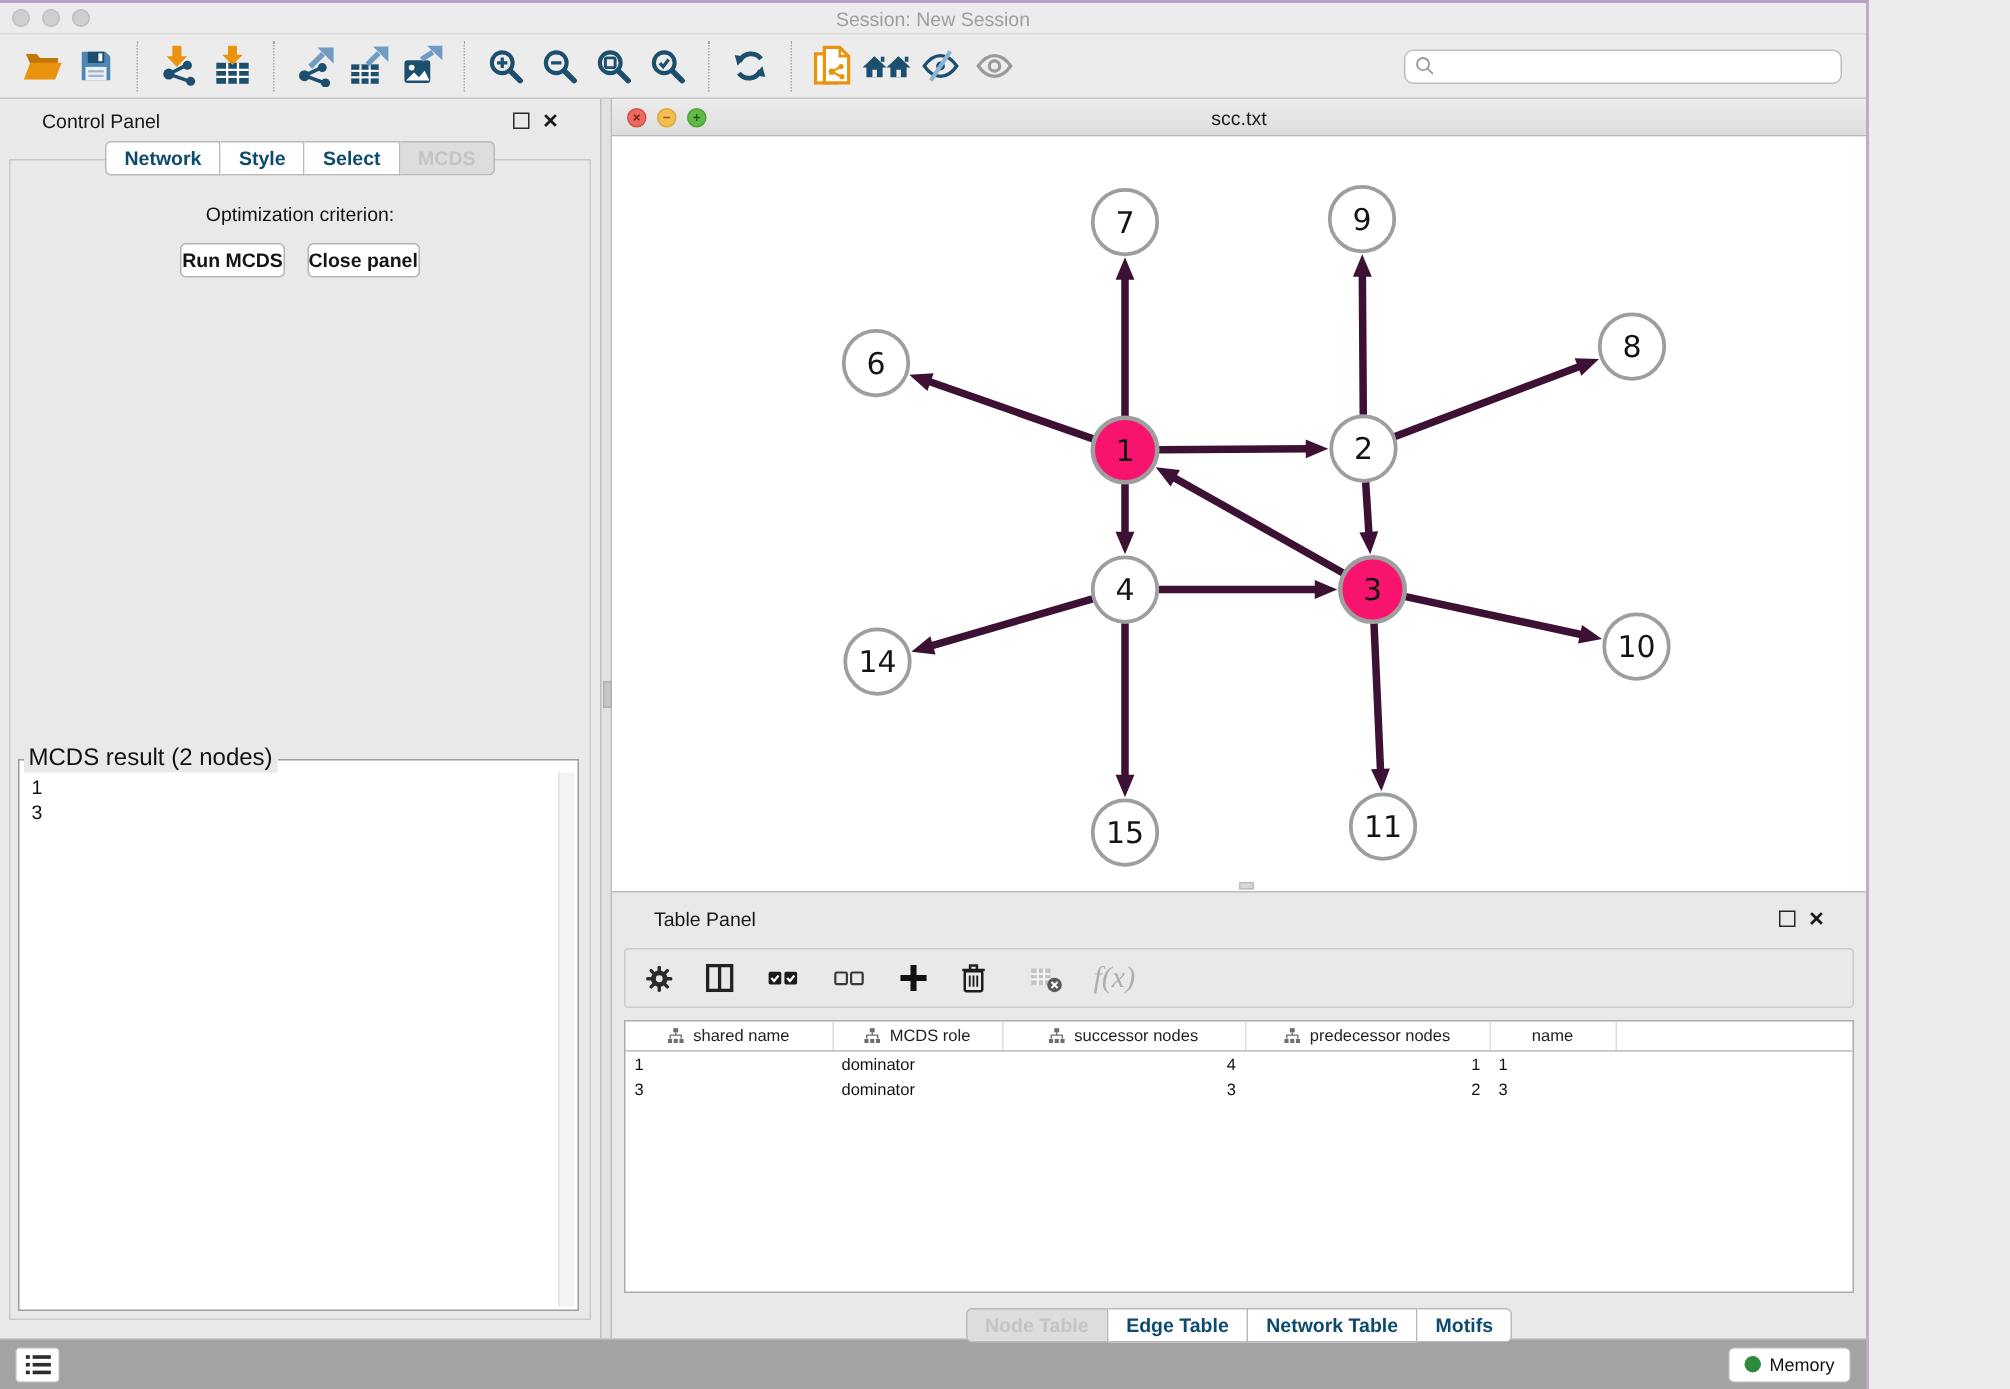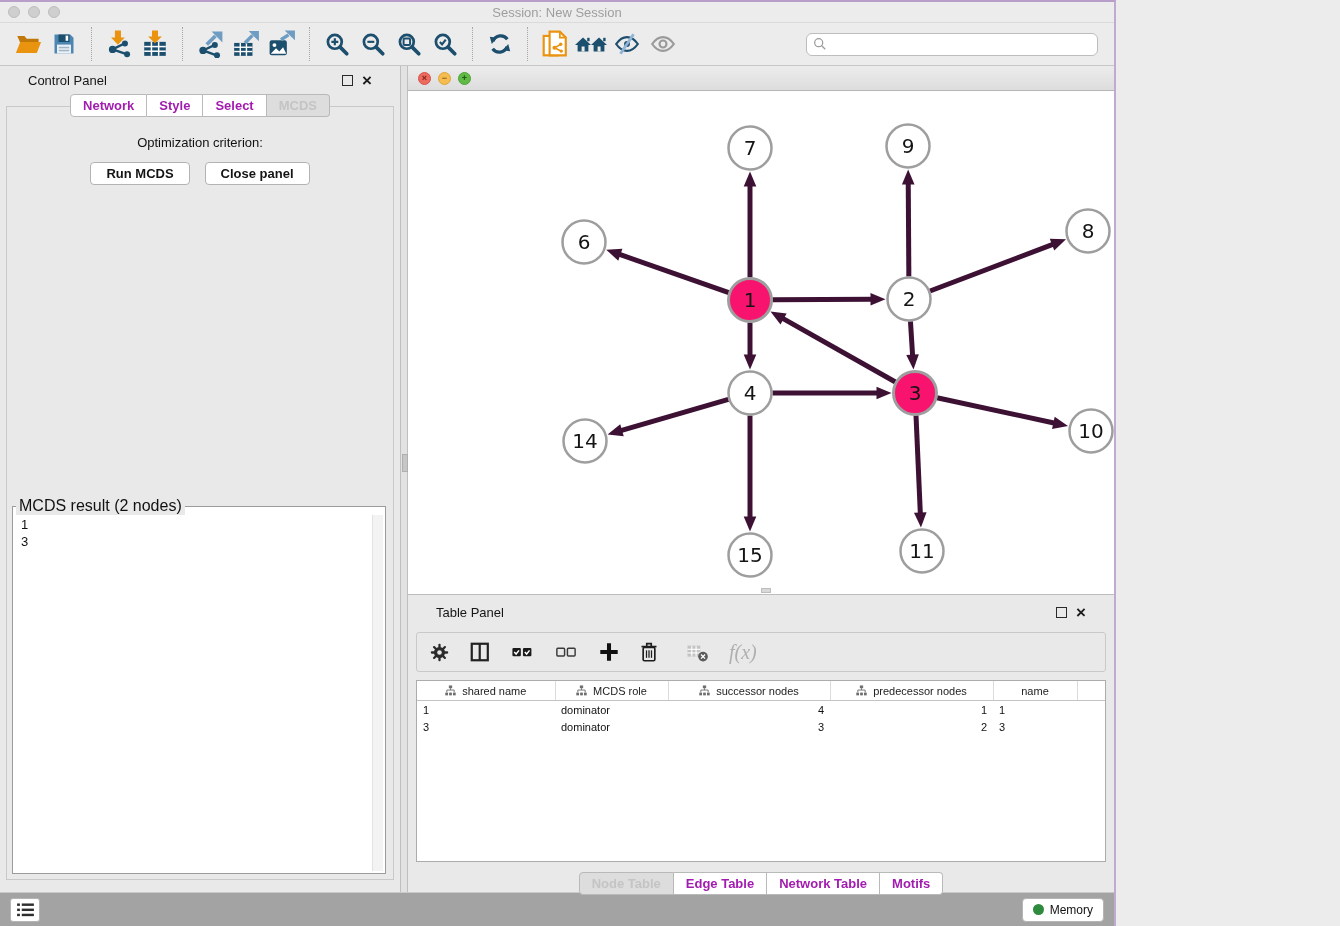--- a/index.html
+++ b/index.html
@@ -1,17 +1,17 @@
 <!DOCTYPE html>
 <html><head>
 <meta charset="utf-8">
 <style>
   html,body{margin:0;padding:0;}
   body{width:1340px;height:926px;background:#ECECEC;font-family:"Liberation Sans",sans-serif;overflow:hidden;-webkit-font-smoothing:antialiased;}
-  .app{width:1116px;height:926px;box-sizing:border-box;border-top:2px solid #B99EC9;border-right:2px solid #C2A9D0;display:flex;flex-direction:column;background:#ECECEC;}
+  .app{width:1246px;height:926px;box-sizing:border-box;border-top:2px solid #B99EC9;border-right:2px solid #C2A9D0;display:flex;flex-direction:column;background:#ECECEC;}
 
   
   .titlebar{height:20px;flex:0 0 20px;display:flex;align-items:center;position:relative;border-bottom:1px solid #DADADA;}
   .traffic{display:flex;gap:8px;margin-left:8px;z-index:2;}
   .tl-gray{width:12px;height:12px;border-radius:50%;background:#CFCFCF;border:1px solid #BDBDBD;box-sizing:border-box;}
   .win-title{position:absolute;left:0;right:0;text-align:center;font-size:13px;color:#9E9E9E;}
 
   
   .toolbar{height:42px;flex:0 0 42px;display:flex;align-items:center;padding:0 10px;border-bottom:1px solid #C6C6C6;background:#ECECEC;}
   .tbtn{width:36px;height:36px;display:flex;align-items:center;justify-content:center;background:none;border:none;padding:0;}
@@ -22,32 +22,32 @@
   
   .workspace{flex:1;display:flex;min-height:0;}
 
   
   .control-panel{width:400px;flex:0 0 400px;display:flex;flex-direction:column;background:#E9E9E9;}
   .panel-header{height:28px;flex:0 0 28px;display:flex;align-items:center;padding:0 28px;font-size:13px;color:#161616;}
   .panel-header .hicons{margin-left:auto;display:flex;align-items:center;gap:9px;}
   .float-glyph{width:9px;height:9px;border:1.6px solid #2A2A2A;display:inline-block;}
   .close-glyph{font-size:17px;font-weight:700;color:#1A1A1A;line-height:1;}
   .seg-tabs{display:flex;justify-content:center;position:relative;z-index:2;margin-bottom:-11px;}
-  .seg{padding:3px 12px;font-size:13px;font-weight:700;background:#FFF;border:1px solid #B9B9B9;border-left:none;color:#a21caf;cursor:default;white-space:nowrap;}
+  .seg{padding:3px 12px;font-size:13px;font-weight:700;background:#FFF;border:1px solid #B9B9B9;border-left:none;color:#0c4a6e;cursor:default;white-space:nowrap;}
   .seg:first-child{border-left:1px solid #B9B9B9;border-radius:4px 0 0 4px;}
   .seg:last-child{border-radius:0 4px 4px 0;}
   .seg.disabled{background:#DDDDDD;color:#C4C4C4;}
   .cp-body{flex:1;margin:0 6px 12px 6px;border:1px solid #C9C9C9;background:#E9E9E9;position:relative;}
   .opt-label{text-align:center;margin-top:28px;font-size:13px;color:#111;}
   .criterion{margin:8px 38px 0 38px;height:22px;background:#fff;border:1px solid #ACACAC;border-radius:4px;display:flex;align-items:center;padding:0 4px 0 9px;font-size:13px;color:#111;}
   .stepper{margin-left:auto;display:flex;flex-direction:column;align-items:center;justify-content:center;gap:2px;width:14px;}
   .stepper .up{width:0;height:0;border-left:4px solid transparent;border-right:4px solid transparent;border-bottom:5px solid #333;}
   .stepper .dn{width:0;height:0;border-left:4px solid transparent;border-right:4px solid transparent;border-top:5px solid #333;}
   .btn-row{display:flex;justify-content:center;gap:15px;margin-top:12px;}
-  .cp-btn{height:23px;padding:0 15px;font-size:13px;font-weight:700;color:#141414;background:#FFF;border:1px solid #B3B3B3;border-radius:4px;font-family:"Liberation Sans",sans-serif;}
+  .cp-btn{height:23px;padding:0 0;font-size:13px;font-weight:700;color:#141414;background:#FFF;border:1px solid #B3B3B3;border-radius:4px;font-family:"Liberation Sans",sans-serif;}
   fieldset.result{position:absolute;left:5px;right:7px;top:390px;bottom:5px;border:1px solid #9C9C9C;margin:0;padding:0;background:#fff;}
   fieldset.result legend{font-size:16px;color:#111;background:#E9E9E9;padding:0 3px;margin-left:3px;}
   .result-body{position:absolute;top:0;bottom:2px;left:2px;right:13px;font-size:13px;line-height:17px;padding:1px 0 0 6px;color:#111;overflow:hidden;}
   .result-scroll{position:absolute;top:0;bottom:2px;right:2px;width:10px;background:#F3F3F3;border-left:1px solid #E2E2E2;}
 
   
   .vdivider{width:8px;flex:0 0 8px;background:#E2E2E2;border-left:1px solid #BFBFBF;border-right:1px solid #BFBFBF;position:relative;box-sizing:border-box;}
   .vdivider .grip{position:absolute;top:388px;left:1px;width:4px;height:16px;background:#C6C6C6;border:1px solid #AFAFAF;}
 
   
@@ -314,20 +314,21 @@
 
     <div class="right-col">
 
       <div class="network-window">
         <div class="net-titlebar">
           <div class="traffic2">
             <span class="tl red">×</span>
             <span class="tl yellow">−</span>
             <span class="tl green">+</span>
           </div>
+          <span class="net-title">scc.txt</span>
         </div>
         <div class="net-canvas">
           <svg id="graph-svg" width="930" height="503">
               <g>
                 <line x1="342" y1="186.5" x2="342" y2="92.5" stroke="#3D1134" stroke-width="5"></line>
                 <polygon points="342,80.5 348.3,95.5 335.7,95.5" fill="#3D1134"></polygon>
               </g>
               <g>
                 <line x1="320.75920030229116" y1="201.5785157682704" x2="209.51326174527398" y2="162.70945289895113" stroke="#3D1134" stroke-width="5"></line>
                 <polygon points="198.18483523982925,158.75132797536202 214.42338395651947,157.75156021448993 210.26735278675088,169.6464080452069" fill="#3D1134"></polygon>

